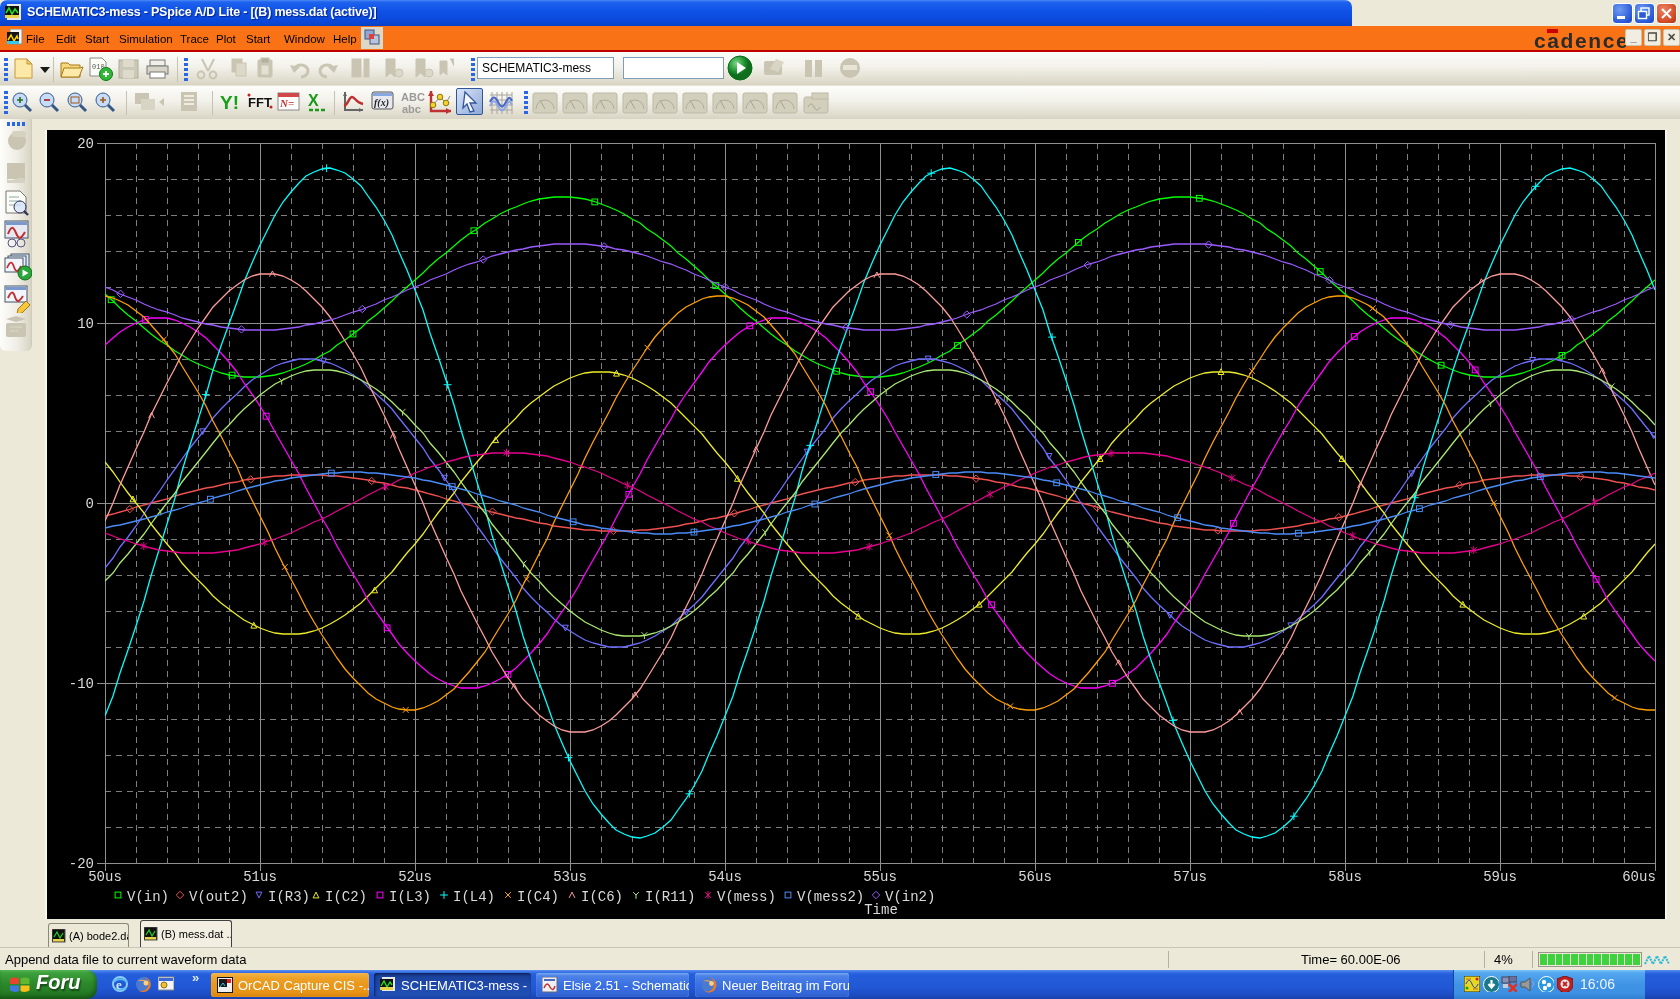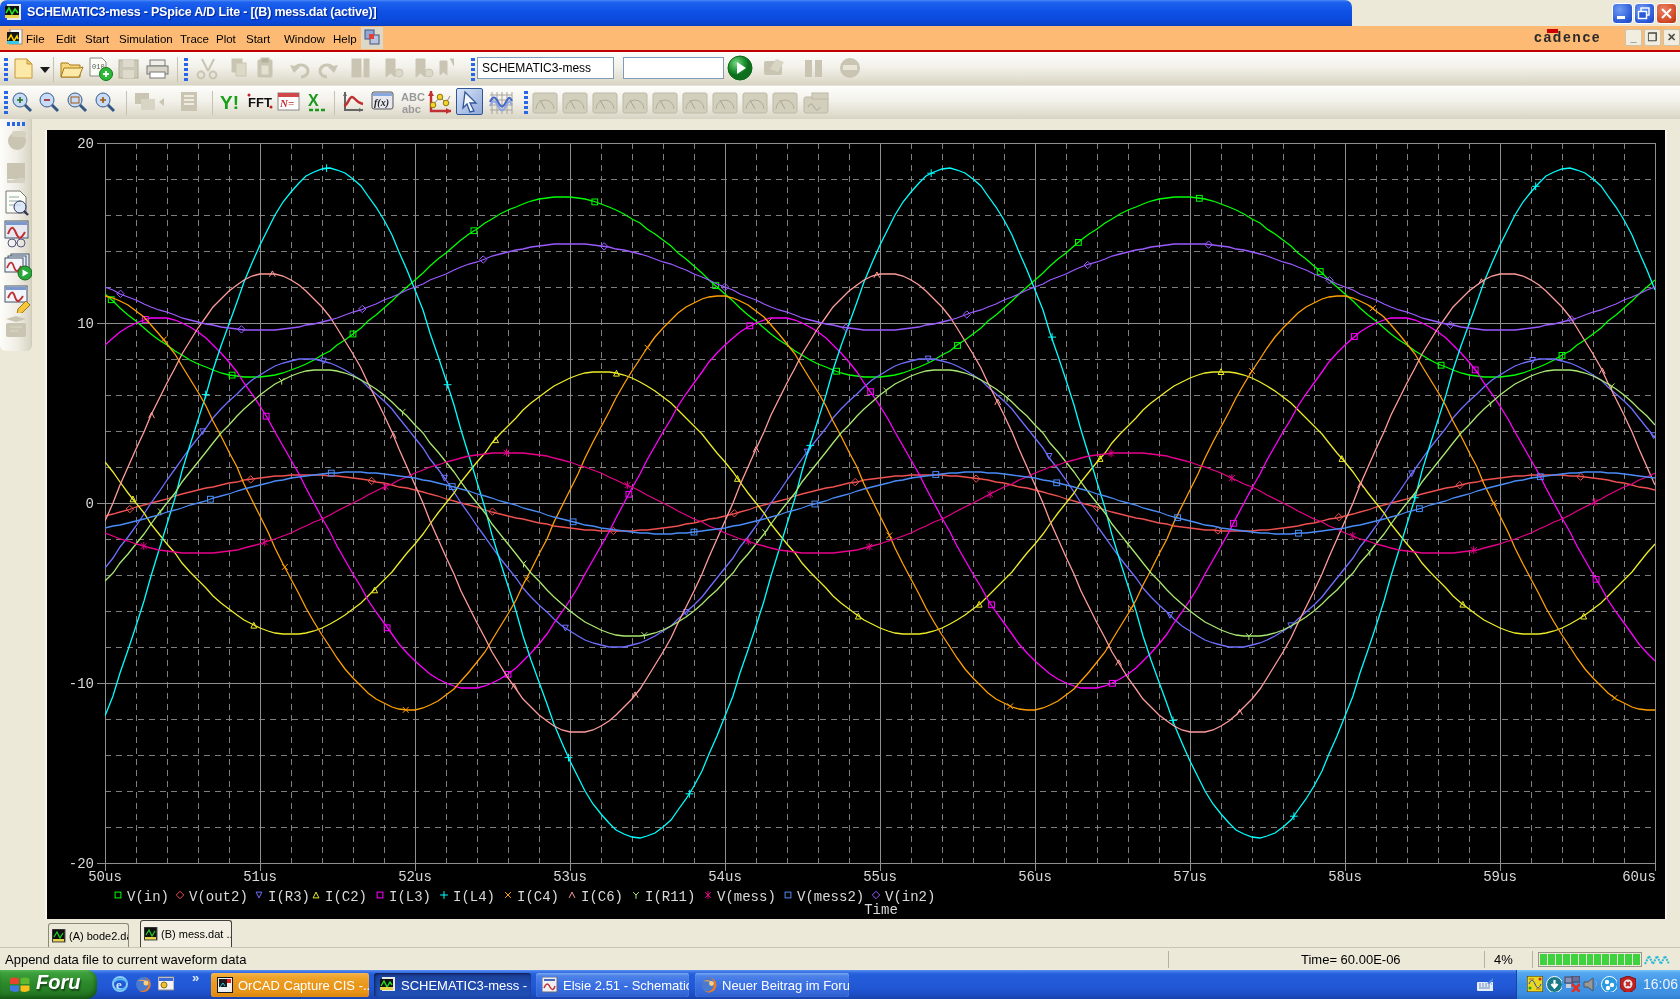--- a/index.html
+++ b/index.html
@@ -4,23 +4,23 @@
 html,body{width:1680px;height:999px;overflow:hidden;font-family:"Liberation Sans",sans-serif}
 #app{position:relative;width:1680px;height:999px;background:#ece9d8}
 .abs{position:absolute}
 
 #title{left:0;top:0;width:1352px;height:26px;background:linear-gradient(#4b8bf5 0%,#1e62ee 8%,#0f52e6 42%,#0b4add 75%,#0a45cf 92%,#0940c0 100%);border-radius:7px 7px 0 0}
 #title .txt{position:absolute;left:27px;top:5px;color:#fff;font-size:12.5px;font-weight:bold;letter-spacing:-0.2px;text-shadow:1px 1px 1px #00228f}
 .wbtn{position:absolute;top:3px;width:21px;height:21px;border-radius:4px;border:1px solid #fff;color:#fff;text-align:center}
 .wbtn.b{background:radial-gradient(circle at 35% 30%,#6f9bf2,#2a5ad8 70%,#1c43b8)}
 .wbtn.r{background:radial-gradient(circle at 35% 30%,#ea8264,#d6512c 60%,#b23010)}
 
-#menubar{left:0;top:26px;width:1680px;height:25px;background:#fdba74}
+#menubar{left:0;top:26px;width:1680px;height:25px;background:#f97316}
 #menubar span.mi{position:absolute;top:7px;font-size:11.5px;color:#000}
-#cadence{position:absolute;top:3px;left:1534px;font-size:14px;font-weight:bold;color:#2b2b2b;letter-spacing:1.6px;font-family:"Liberation Sans",sans-serif}
+#cadence{position:absolute;top:3px;left:1534px;font-size:21px;font-weight:bold;color:#2b2b2b;letter-spacing:1.6px;font-family:"Liberation Sans",sans-serif}
 #cadence i{position:absolute;left:13px;top:0px;width:11px;height:3.5px;background:#cc0000}
 .mdib{position:absolute;top:3px;width:17px;height:17px;background:#f1eee1;border:1px solid #c8c4ad;border-radius:2px;color:#4a4a43;font-size:11px;font-weight:bold;text-align:center;line-height:15px}
 #redline{left:0;top:50px;width:1680px;height:2px;background:#c00000}
 
 #tb1{left:0;top:52px;width:1680px;height:34px;background:linear-gradient(#fdfdfb,#f2f1ea 45%,#e3e0d2 80%,#d8d4c4);border-bottom:1px solid #e8e5d8}
 #tb2{left:0;top:86px;width:1680px;height:33px;background:linear-gradient(#fdfdfb,#f2f1ea 45%,#e3e0d2 80%,#d8d4c4)}
 .grip{position:absolute;width:4px;background-image:repeating-linear-gradient(#2a66e8 0 3px,rgba(0,0,0,0) 3px 5px)}
 .tsep{position:absolute;width:1px;background:#c6c2b2}
 .g{color:#c5c1ae}
 
@@ -40,21 +40,21 @@
 
 #status{left:0;top:947px;width:1680px;height:23px;background:#ece9d8;border-top:1px solid #c9c5b4;font-size:13px;color:#000}
 .ssep{position:absolute;top:3px;width:1px;height:17px;background:#b5b1a0}
 
 #task{left:0;top:970px;width:1680px;height:29px;background:linear-gradient(#5e90ee 0%,#3e77e8 6%,#245edb 14%,#2157d4 62%,#1c4cc4 85%,#1941ab 100%)}
 #start{position:absolute;left:0;top:0;width:97px;height:29px;border-radius:0 10px 10px 0;background:linear-gradient(#5abf5a 0%,#3da03c 10%,#2d8a2b 45%,#278027 70%,#1f6e1f 100%);box-shadow:inset -2px -2px 4px rgba(0,40,0,.4);color:#fff;font-size:20px;font-weight:bold;font-style:italic;text-shadow:1px 2px 2px rgba(0,0,0,.5)}
 .tkbtn{position:absolute;top:3px;height:24px;border-radius:3px;color:#fff;font-size:13px;display:flex;align-items:center;padding:0 6px;white-space:nowrap;overflow:hidden}
 .tkblue{background:linear-gradient(#79a8f2 0%,#4d82e8 12%,#3a70e2 50%,#3466d8 88%,#2c58c4 100%);box-shadow:inset 0 0 1px #9cc0ff}
 .tkdark{background:linear-gradient(#1a3f96 0%,#1e49ad 50%,#2050b5 100%);box-shadow:inset 1px 1px 3px rgba(0,0,20,.6)}
 .tkorange{background:linear-gradient(#f4b44a 0%,#eda22a 20%,#e9971b 50%,#e89417 80%,#d8830a 100%);box-shadow:inset 0 0 1px #ffd694}
-#tray{position:absolute;left:1516px;top:0;width:164px;height:29px;background:linear-gradient(#79c6f8 0%,#54a7ef 10%,#3f93e4 50%,#3d90e2 80%,#2f7fd0 100%);border-left:1px solid #1745a5}
+#tray{position:absolute;left:1453px;top:0;width:192px;height:29px;background:linear-gradient(#79c6f8 0%,#54a7ef 10%,#3f93e4 50%,#3d90e2 80%,#2f7fd0 100%);border-left:1px solid #1745a5}
 .ticon{position:absolute;top:6px;width:16px;height:16px}
 </style></head><body>
 <div id="app">
 
   <div id="title" class="abs">
     <svg class="abs" style="left:5px;top:4px" width="18" height="18">
       <rect x="2" y="0" width="14" height="16" fill="#e8e8e8"></rect>
       <rect x="0" y="2" width="14" height="12" fill="#101010"></rect>
       <polyline points="1,9 4,4 7,10 10,5 13,9" fill="none" stroke="#22dd22" stroke-width="1.6"></polyline>
       <rect x="0" y="11" width="14" height="3" fill="#e8d44a"></rect>

